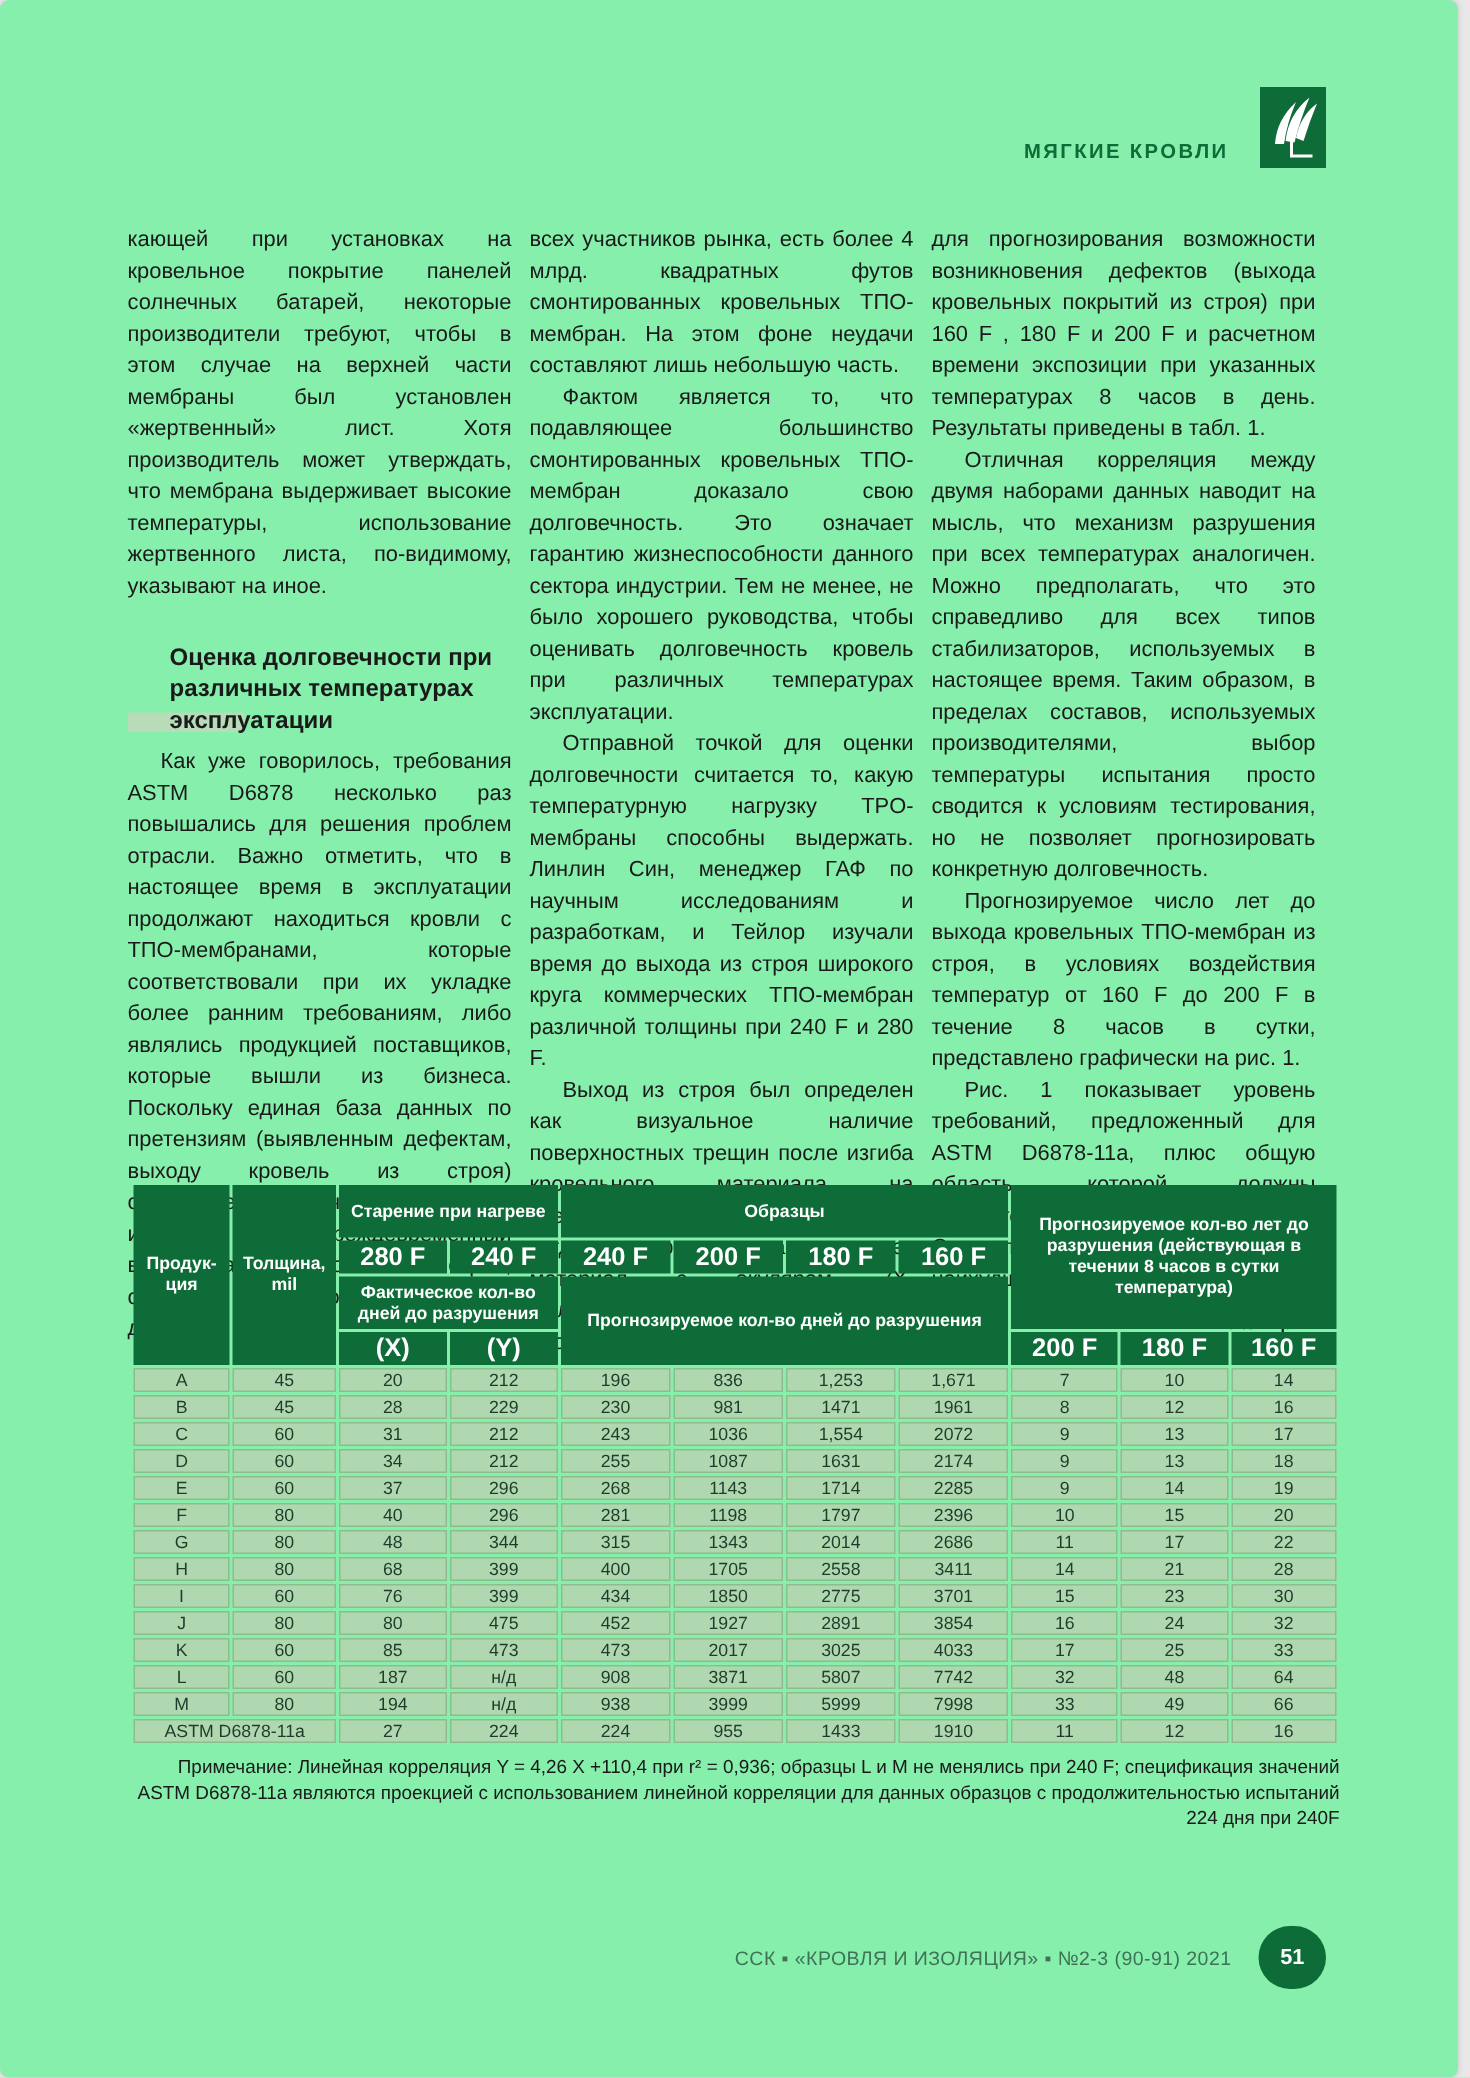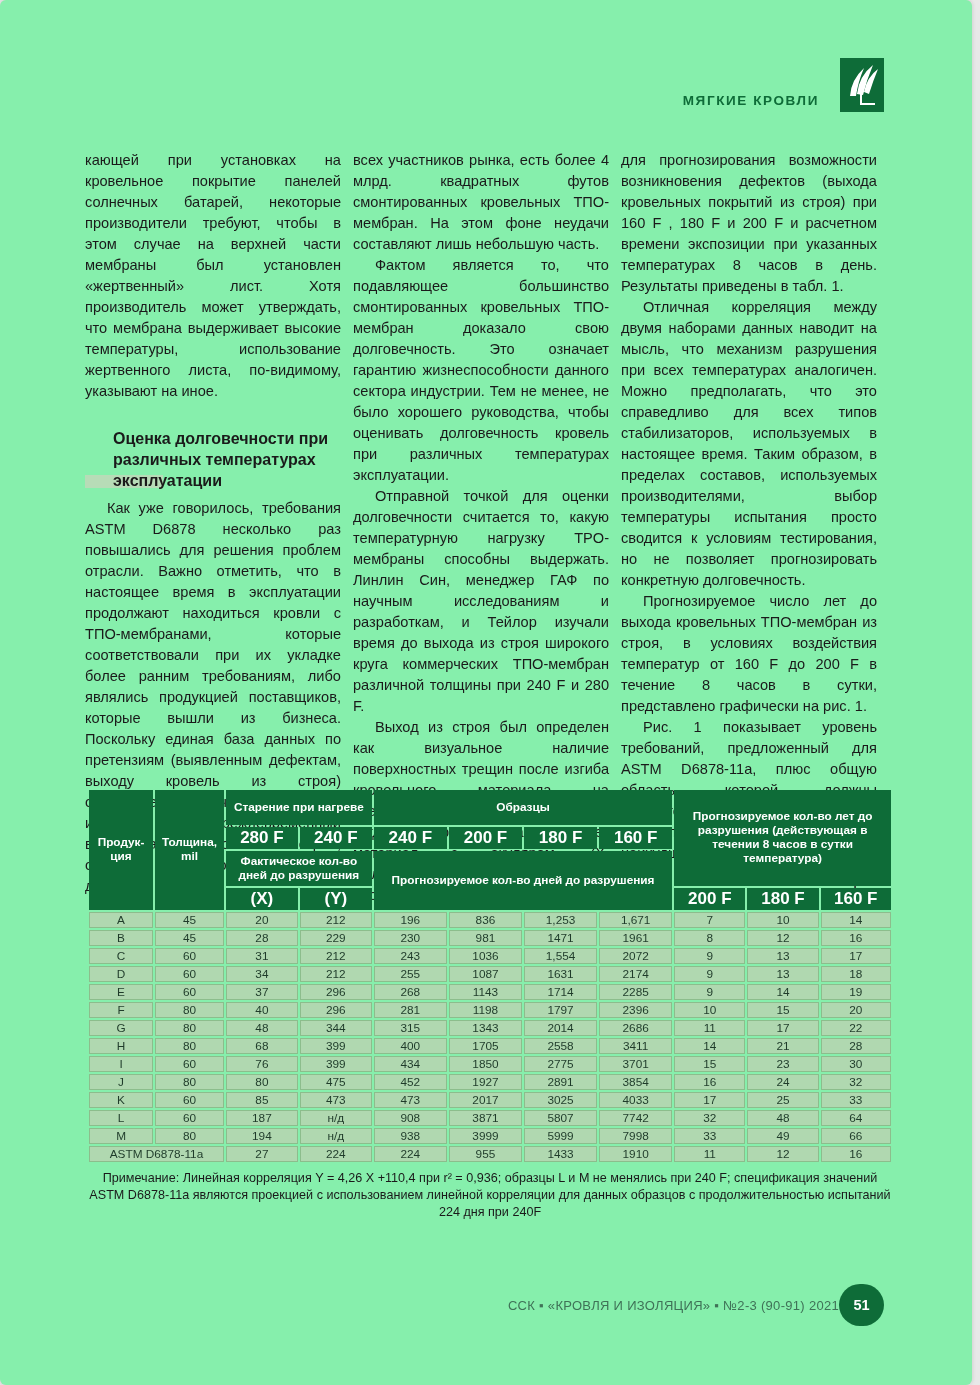--- a/index.html
+++ b/index.html
@@ -31,24 +31,24 @@
     margin-bottom:3px;}
   table.data{width:100%;border-spacing:2px;table-layout:fixed;}
   table.data th{background:#0e6c38;color:#ffffff;font-weight:bold;
     font-size:11.8px;line-height:1.18;text-align:center;vertical-align:middle;padding:1px 2px;}
   table.data th.temp{font-size:17px;height:19px;}
   table.data th.grp1{height:33px;}
   table.data th.sub{height:33px;}
   table.data td{background:#b0d8b0;border:1px solid #8cbd8c;color:#1f3b2a;
     font-size:11.8px;text-align:center;vertical-align:middle;height:14px;padding:0 2px;
     overflow:hidden;white-space:nowrap;}
-  .note{margin:6px 0 0;font-size:12.6px;line-height:17px;text-align:center;color:#1a1a1a;}
+  .note{margin:6px 0 0;font-size:12.6px;line-height:17px;text-align:right;color:#1a1a1a;}
   
   .footer{position:absolute;left:85px;right:88px;top:1283px;height:44px;
-    display:flex;justify-content:flex-end;align-items:center;}
+    display:flex;justify-content:flex-end;align-items:center;gap:18px;}
   .journal-line{font-size:13px;color:#3f7257;letter-spacing:.3px;}
   .pagebox{width:45px;height:42px;background:#0e6c38;color:#fff;font-weight:bold;
     font-size:14.5px;display:flex;align-items:center;justify-content:center;border-radius:21px;}
 </style>
 </head>
 <body>
 
 <div class="page">
 
   <div class="masthead">

